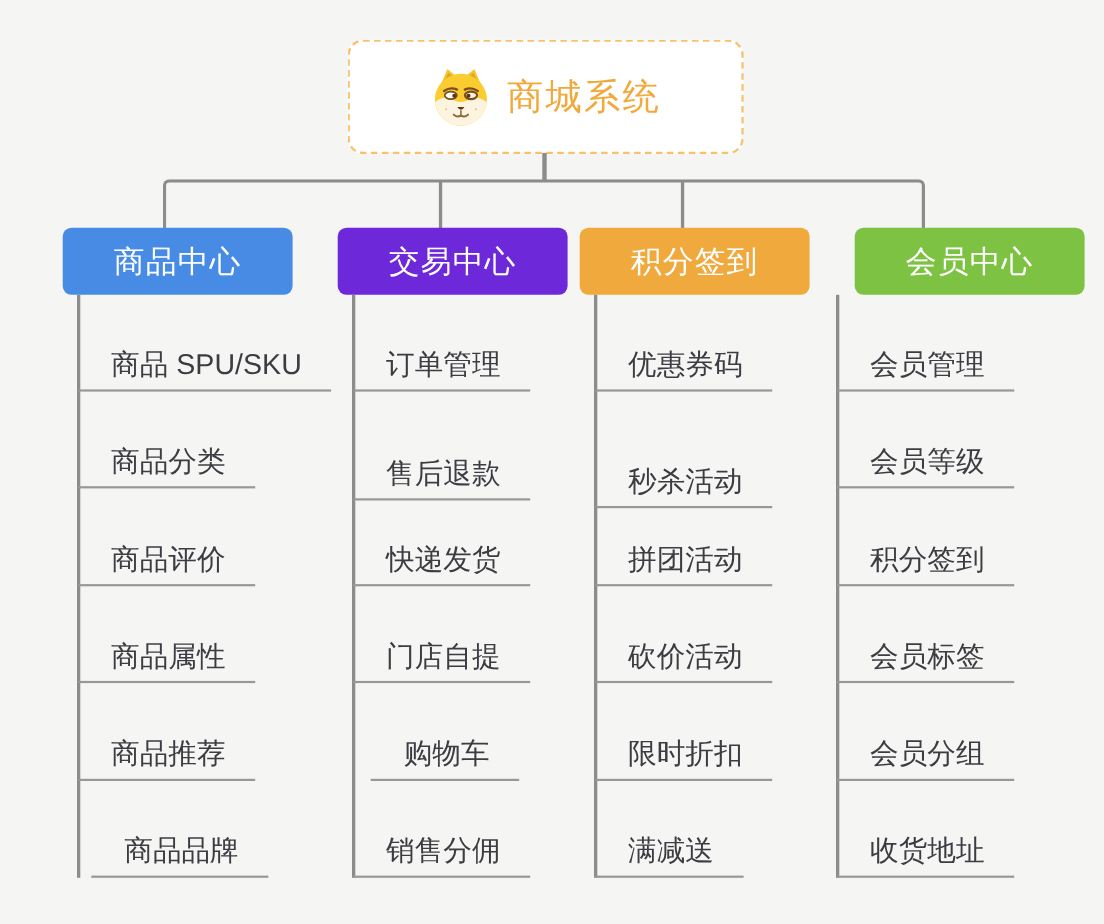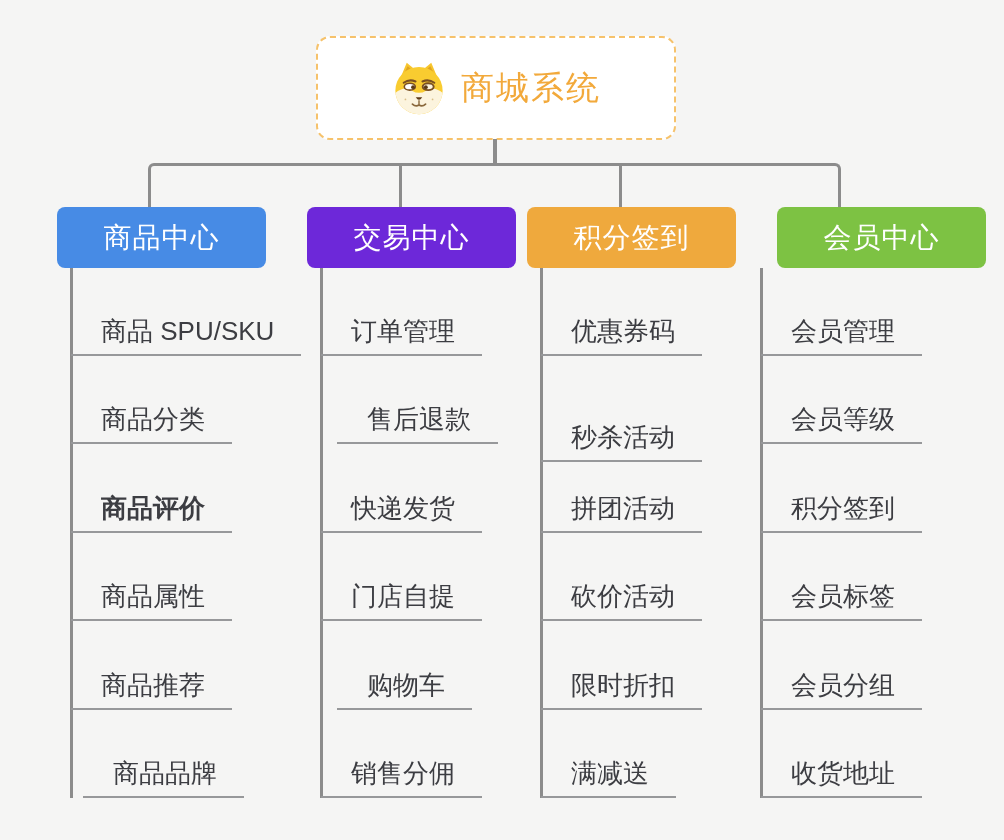--- a/index.html
+++ b/index.html
@@ -122,40 +122,40 @@
       <div class="branch-box" style="left: 57px; background: rgb(71, 139, 229);">
         <span>商品中心</span>
       </div>
       <div class="col-line" style="left: 70px; top: 268px; height: 530px;"></div>
       <div class="leaf" style="left: 71px; top: 310px;">
         <span>商品 SPU/SKU</span>
       </div>
       <div class="leaf" style="left: 71px; top: 398px;">
         <span>商品分类</span>
       </div>
-      <div class="leaf" style="left: 71px; top: 487px; font-weight: bold;">
+      <div class="leaf" style="left: 71px; top: 487px;">
         <span>商品评价</span>
       </div>
       <div class="leaf" style="left: 71px; top: 575px;">
         <span>商品属性</span>
       </div>
       <div class="leaf" style="left: 71px; top: 664px; font-family: Liberation Serif, serif;">
         <span>商品推荐</span>
       </div>
       <div class="leaf" style="left: 83px; top: 752px;">
         <span>商品品牌</span>
       </div>
       <div class="branch-box" style="left: 307px; background: #6d28d9; justify-content: center;">
         <span>交易中心</span>
       </div>
       <div class="col-line" style="left: 320px; top: 268px; height: 530px;"></div>
       <div class="leaf" style="left: 321px; top: 310px;">
         <span>订单管理</span>
       </div>
-      <div class="leaf" style="left: 321px; top: 398px; margin-left: 16px;">
+      <div class="leaf" style="left: 321px; top: 409px;">
         <span>售后退款</span>
       </div>
       <div class="leaf" style="left: 321px; top: 487px;">
         <span>快递发货</span>
       </div>
       <div class="leaf" style="left: 321px; top: 575px;">
         <span>门店自提</span>
       </div>
       <div class="leaf" style="left: 321px; top: 664px; margin-left: 16px;">
         <span>购物车</span>

